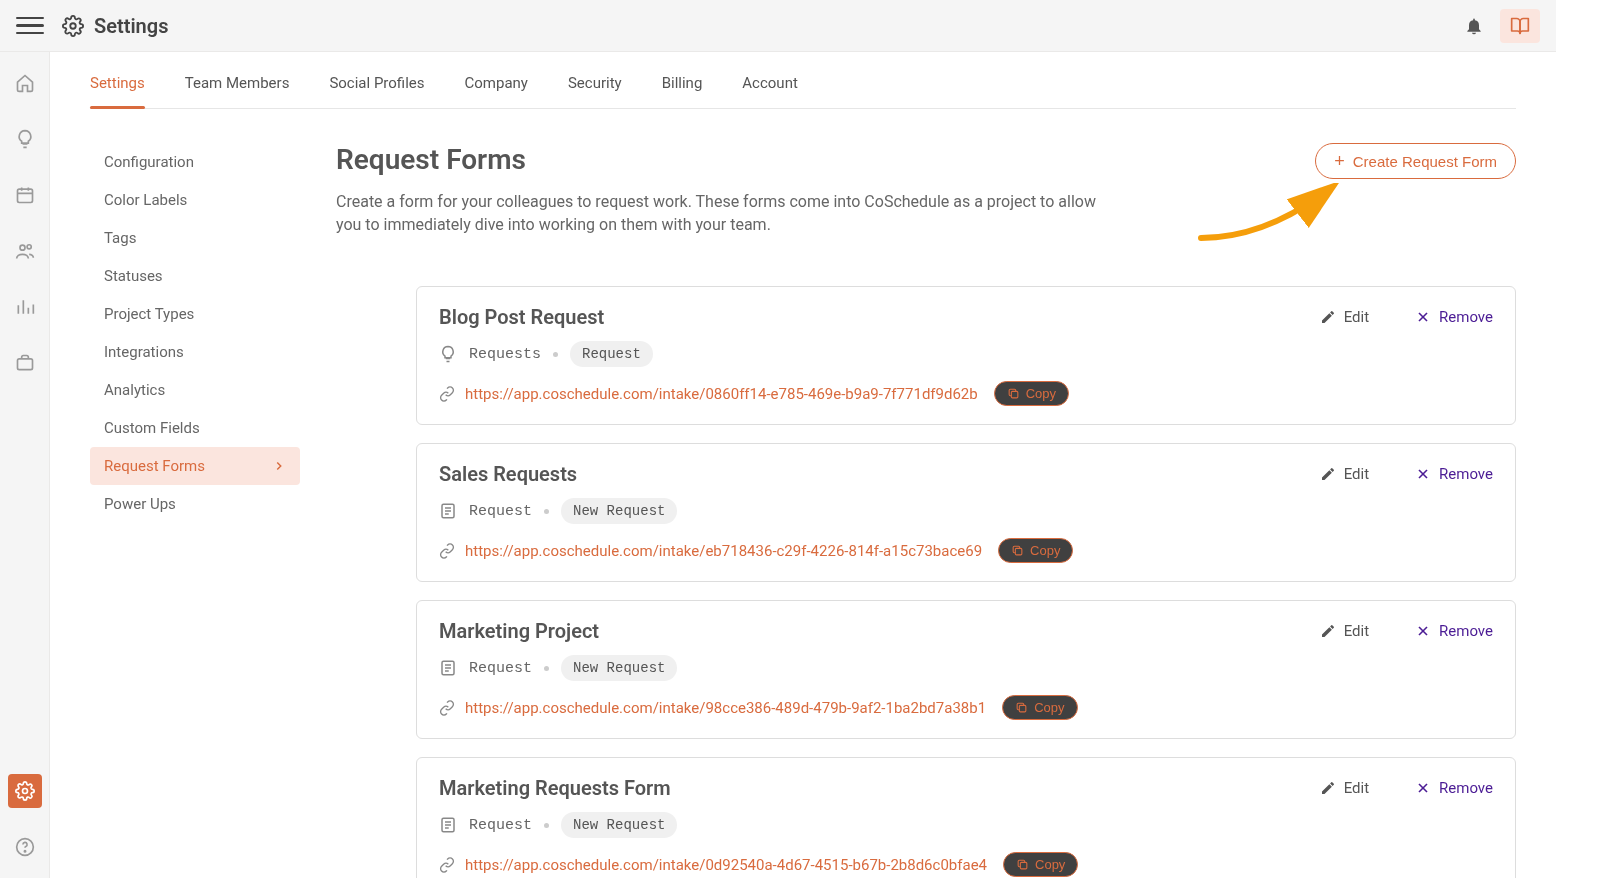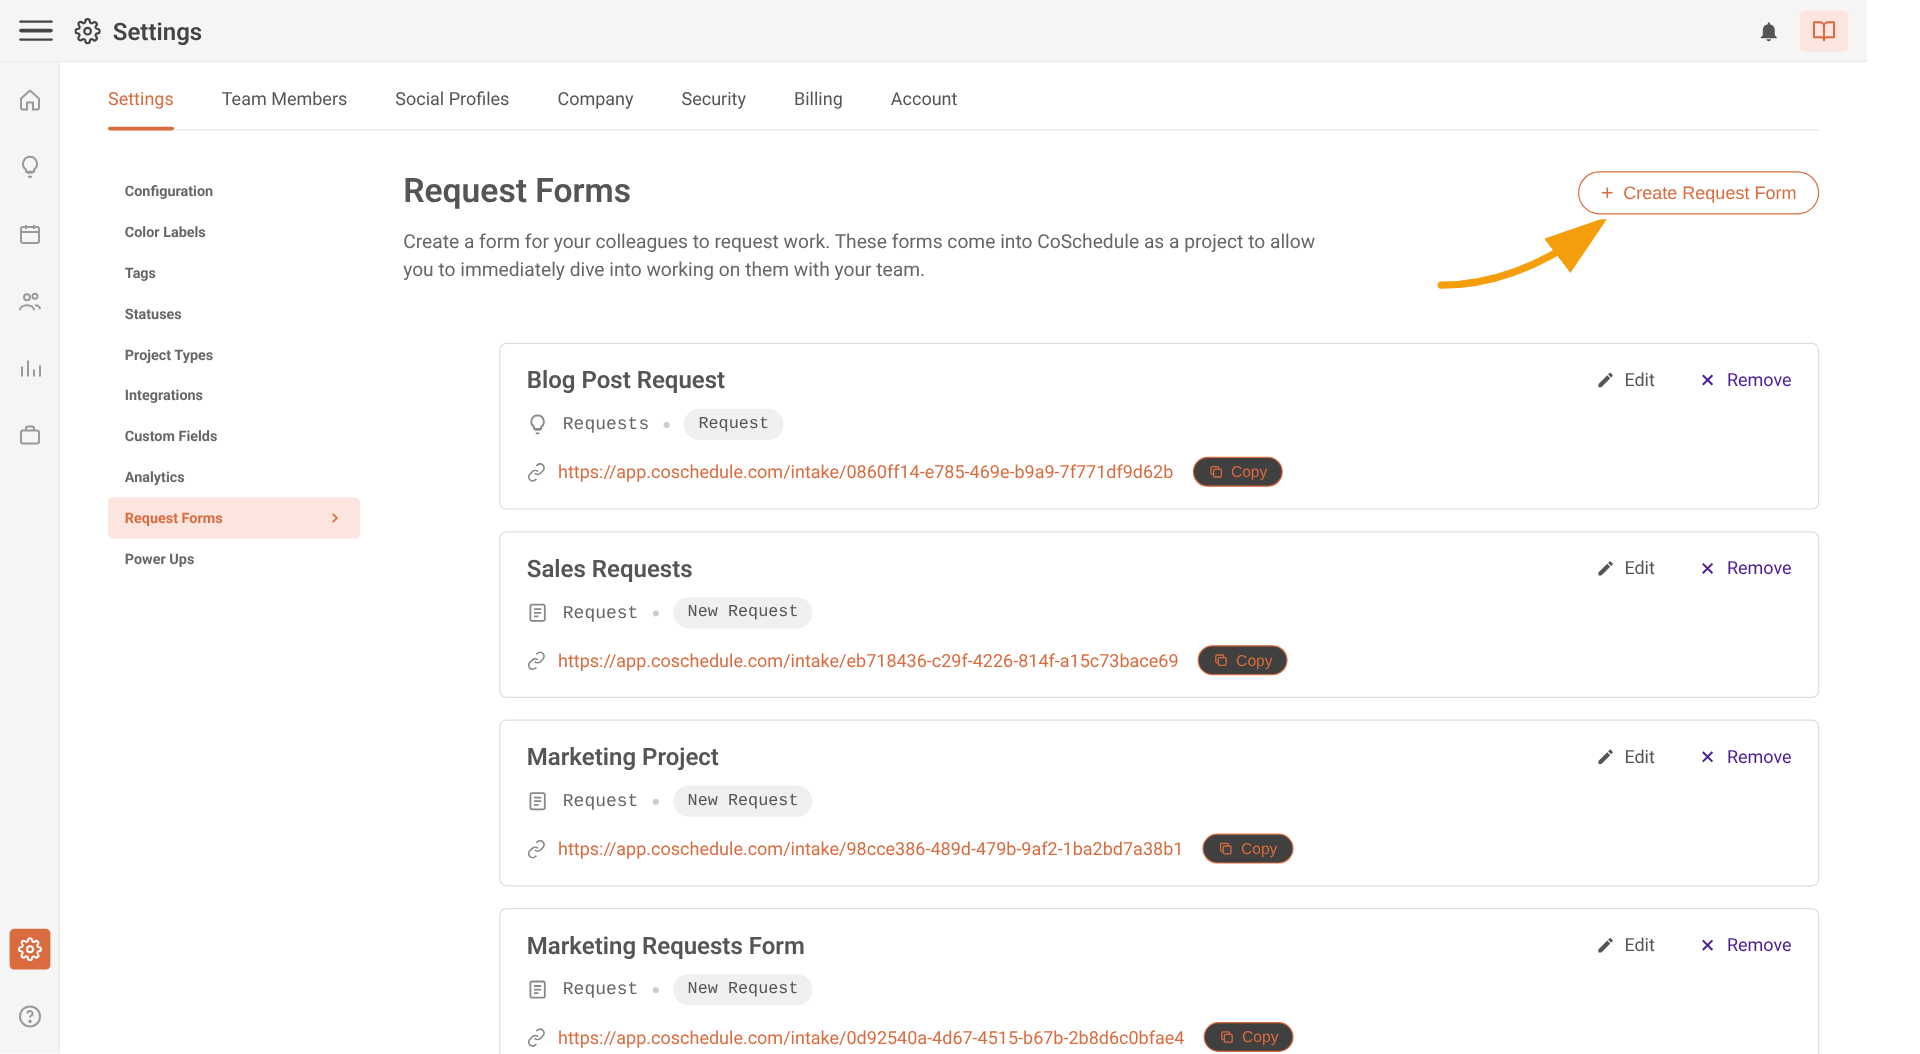--- a/index.html
+++ b/index.html
@@ -125,29 +125,28 @@
 
     .content {
       display: grid;
       grid-template-columns: 210px 1fr;
       gap: 36px;
       padding-top: 34px;
     }
     .sidebar {}
     .side-item {
       padding: 10px 14px;
-      font-size: 12px;
+      font-size: 15px;
       color: #666;
       cursor: pointer;
       border-radius: 4px;
       display: flex;
       align-items: center;
       justify-content: space-between;
       margin-bottom: 0px;
-      font-weight: bold;
     }
     .sidebar .side-item + .side-item { margin-top: 0px; }
     .side-item.active {
       background: #fbe5de;
       color: #d96b3e;
     }
     .chevron {
       opacity: 0;
     }
     .side-item.active .chevron { opacity: 1; color:#d96b3e; }
@@ -216,21 +215,21 @@
       margin-bottom: 12px;
     }
     .form-title {
       font-size: 20px;
       font-weight: 600;
       color: #555;
     }
     .form-actions {
       display:flex;
       align-items:flex-end;
-      gap: 36px;
+      gap: 46px;
     }
     .action {
       display:inline-flex;
       align-items:center;
       gap:8px;
       font-size:15px;
       cursor:pointer;
     }
     .action.edit { color:#555; }
     .action.remove { color:#4c1d95; }
@@ -421,29 +420,29 @@
           </div>
           <div class="side-item">
             <span>Integrations</span>
             <span class="chevron">
               <svg width="14" height="14" viewBox="0 0 24 24" fill="none" stroke="currentColor" stroke-width="2.5">
                 <polyline points="9 18 15 12 9 6"></polyline>
               </svg>
             </span>
           </div>
           <div class="side-item">
+            <span>Analytics</span>
+            <span class="chevron">
+              <svg width="14" height="14" viewBox="0 0 24 24" fill="none" stroke="currentColor" stroke-width="2.5">
+                <polyline points="9 18 15 12 9 6"></polyline>
+              </svg>
+            </span>
+          </div>
+          <div class="side-item">
             <span>Custom Fields</span>
-            <span class="chevron">
-              <svg width="14" height="14" viewBox="0 0 24 24" fill="none" stroke="currentColor" stroke-width="2.5">
-                <polyline points="9 18 15 12 9 6"></polyline>
-              </svg>
-            </span>
-          </div>
-          <div class="side-item">
-            <span>Analytics</span>
             <span class="chevron">
               <svg width="14" height="14" viewBox="0 0 24 24" fill="none" stroke="currentColor" stroke-width="2.5">
                 <polyline points="9 18 15 12 9 6"></polyline>
               </svg>
             </span>
           </div>
           <div class="side-item active">
             <span>Request Forms</span>
             <span class="chevron">
               <svg width="14" height="14" viewBox="0 0 24 24" fill="none" stroke="currentColor" stroke-width="2.5">

